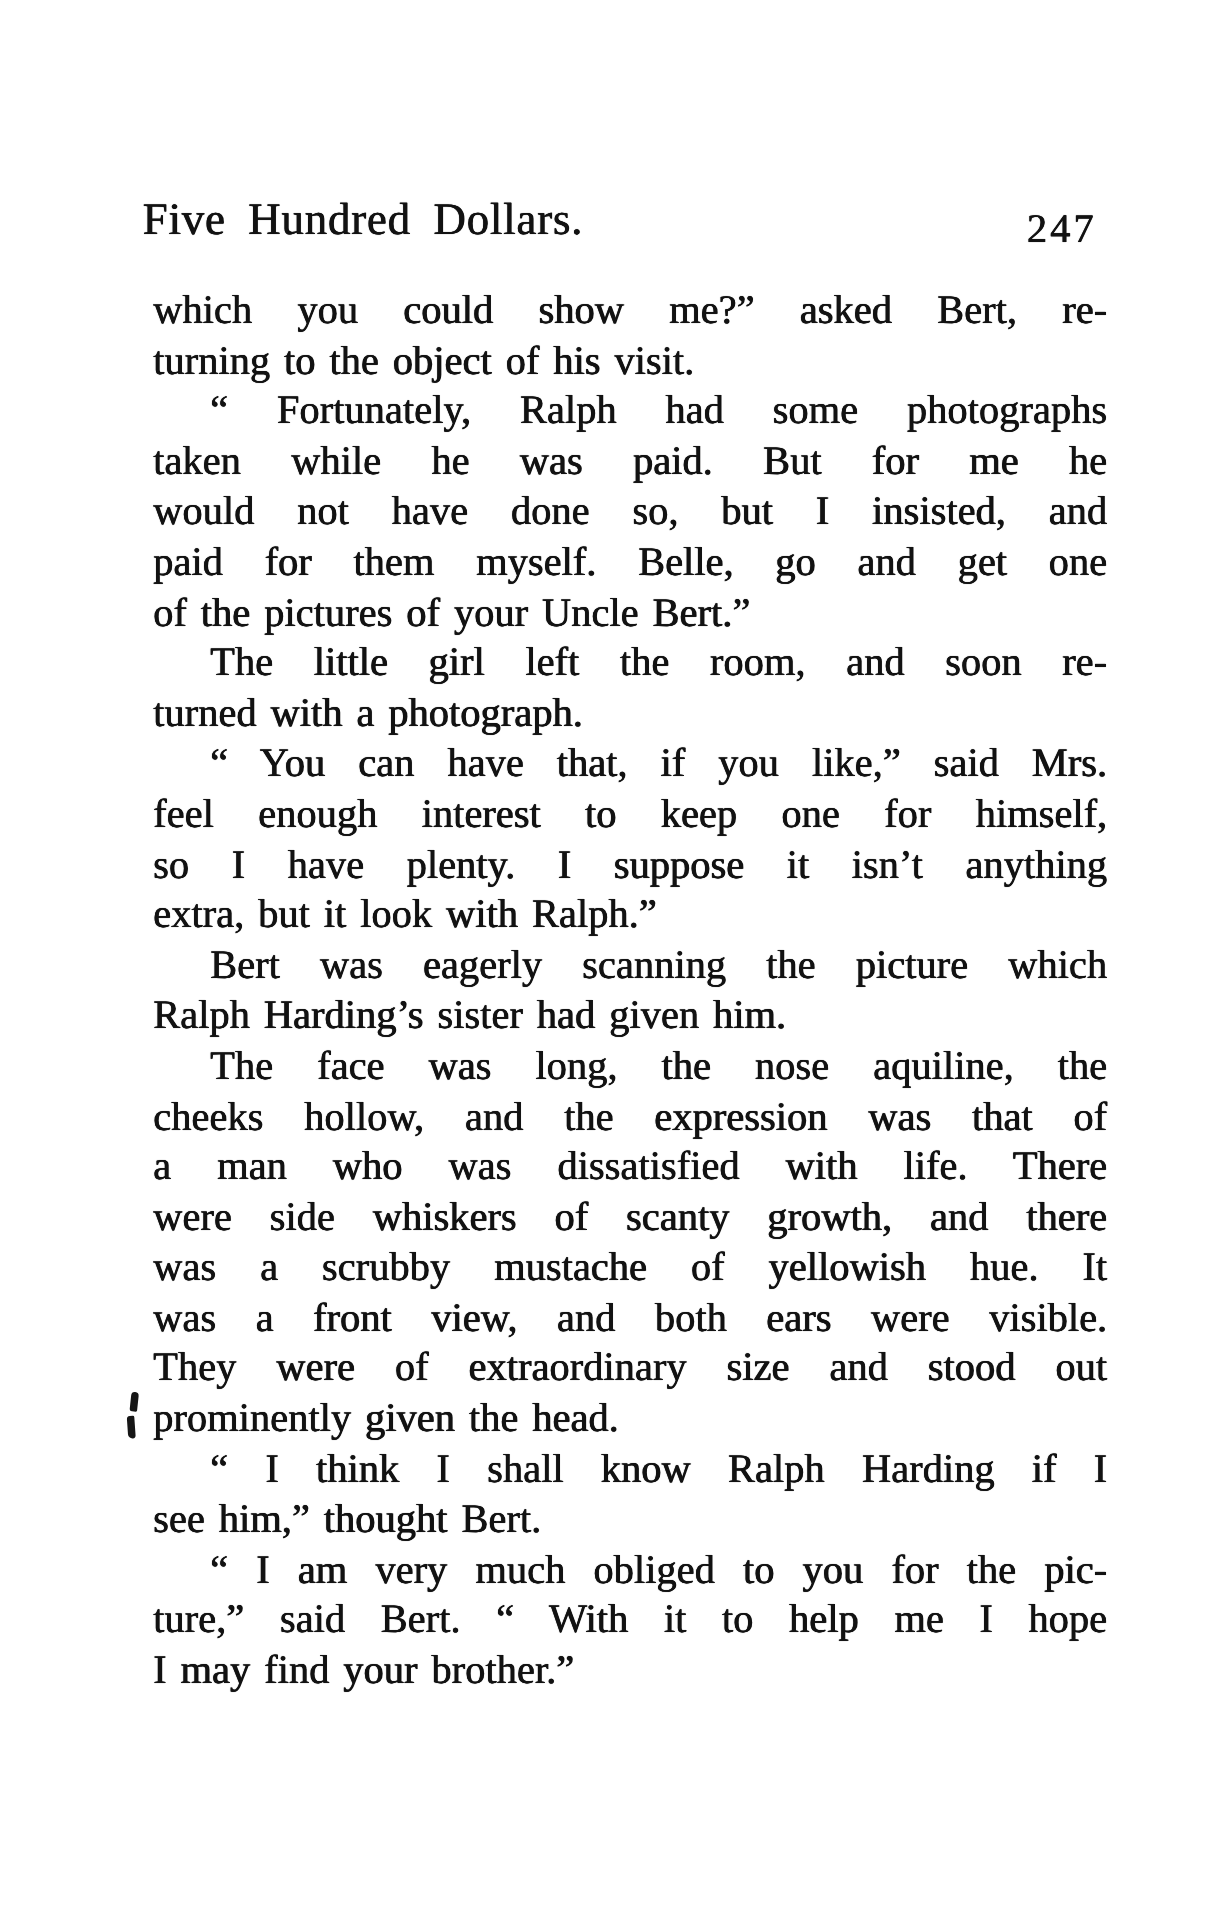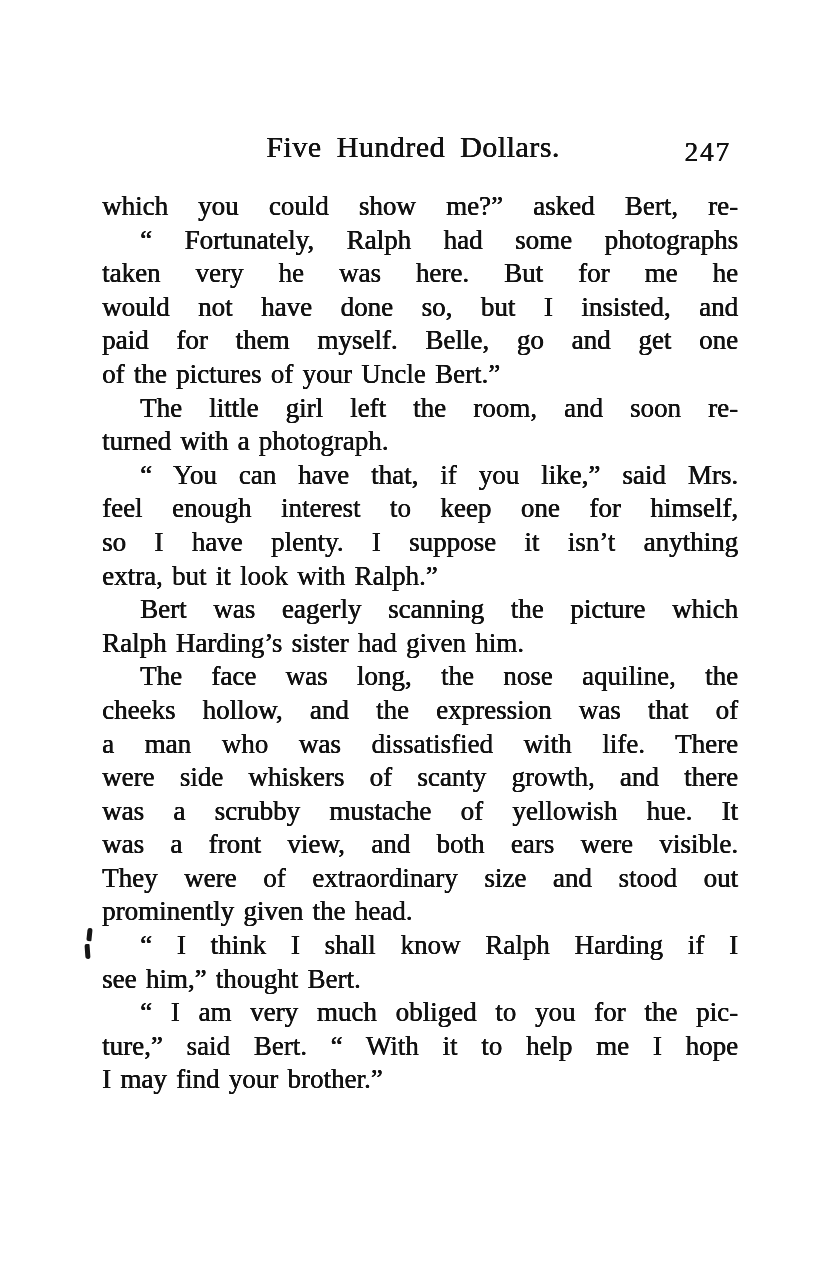--- a/index.html
+++ b/index.html
@@ -19,21 +19,20 @@
   
   .running-header {
     position: absolute;
     top: 128px;
     left: 95px;
     width: 636px;
     height: 40px;
   }
   .header-title {
     display: block;
-    text-align: center;
     font-size: 30px;
     line-height: 38px;
     letter-spacing: 0.5px;
     word-spacing: 7px;
     text-shadow: 0.4px 0 0 currentColor, 0 0 0.5px currentColor;
   }
   .page-number {
     position: absolute;
     right: 0;
     top: 9px;
@@ -105,22 +104,23 @@
 
 <div class="page">
 
   <div class="running-header">
     <span class="header-title">Five Hundred Dollars.</span>
     <span class="page-number">247</span>
   </div>
 
   <div class="text-block">
       <div class="line just">which you could show me?” asked Bert, re-</div>
+      <div class="line end">turning to the object of his visit.</div>
       <div class="line just indent">“ Fortunately, Ralph had some photographs</div>
-      <div class="line just">taken very he was here.  But for me he</div>
+      <div class="line just">taken while he was paid.  But for me he</div>
       <div class="line just">would not have done so, but I insisted, and</div>
       <div class="line just">paid for them myself.  Belle, go and get one</div>
       <div class="line end">of the pictures of your Uncle Bert.”</div>
       <div class="line just indent">The little girl left the room, and soon re-</div>
       <div class="line end">turned with a photograph.</div>
       <div class="line just indent">“ You can have that, if you like,” said Mrs.</div>
       <div class="line just">feel enough interest to keep one for himself,</div>
       <div class="line just">so I have plenty.  I suppose it isn’t anything</div>
       <div class="line end">extra, but it look with Ralph.”</div>
       <div class="line just indent">Bert was eagerly scanning the picture which</div>

